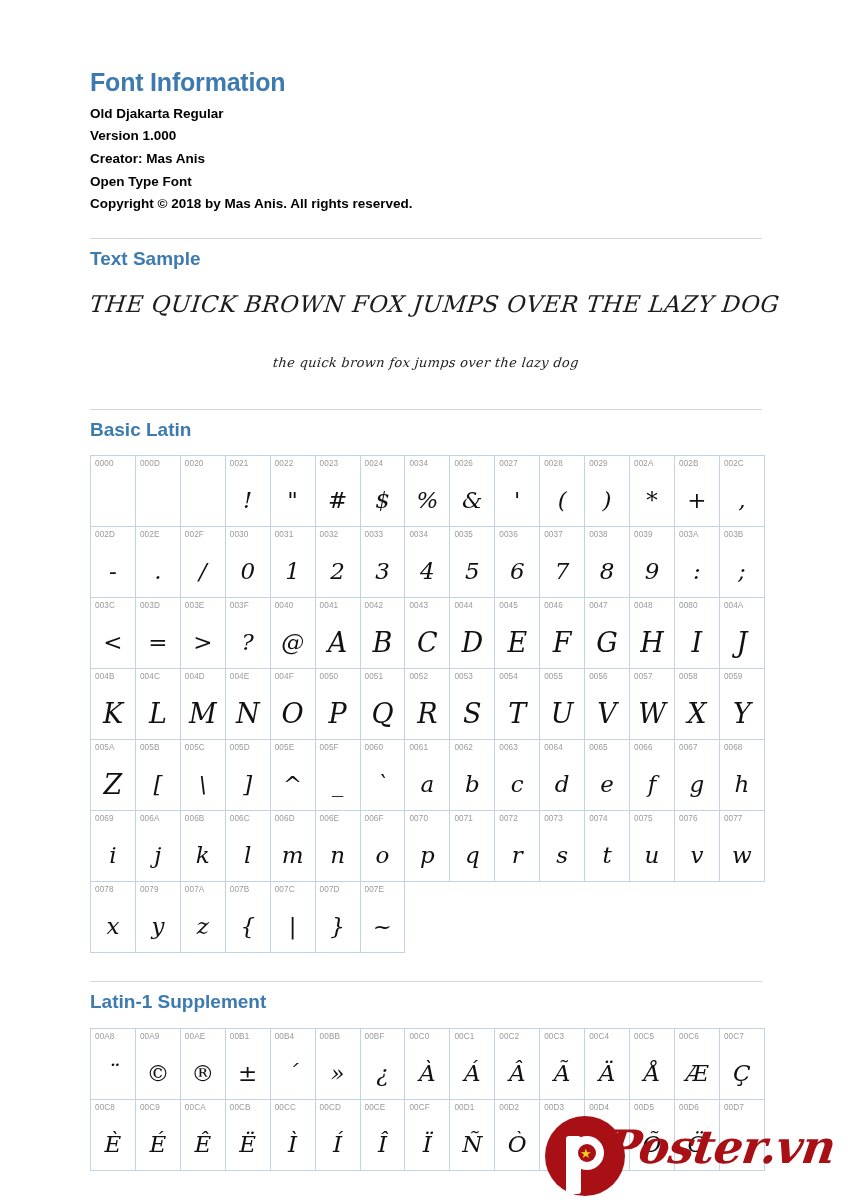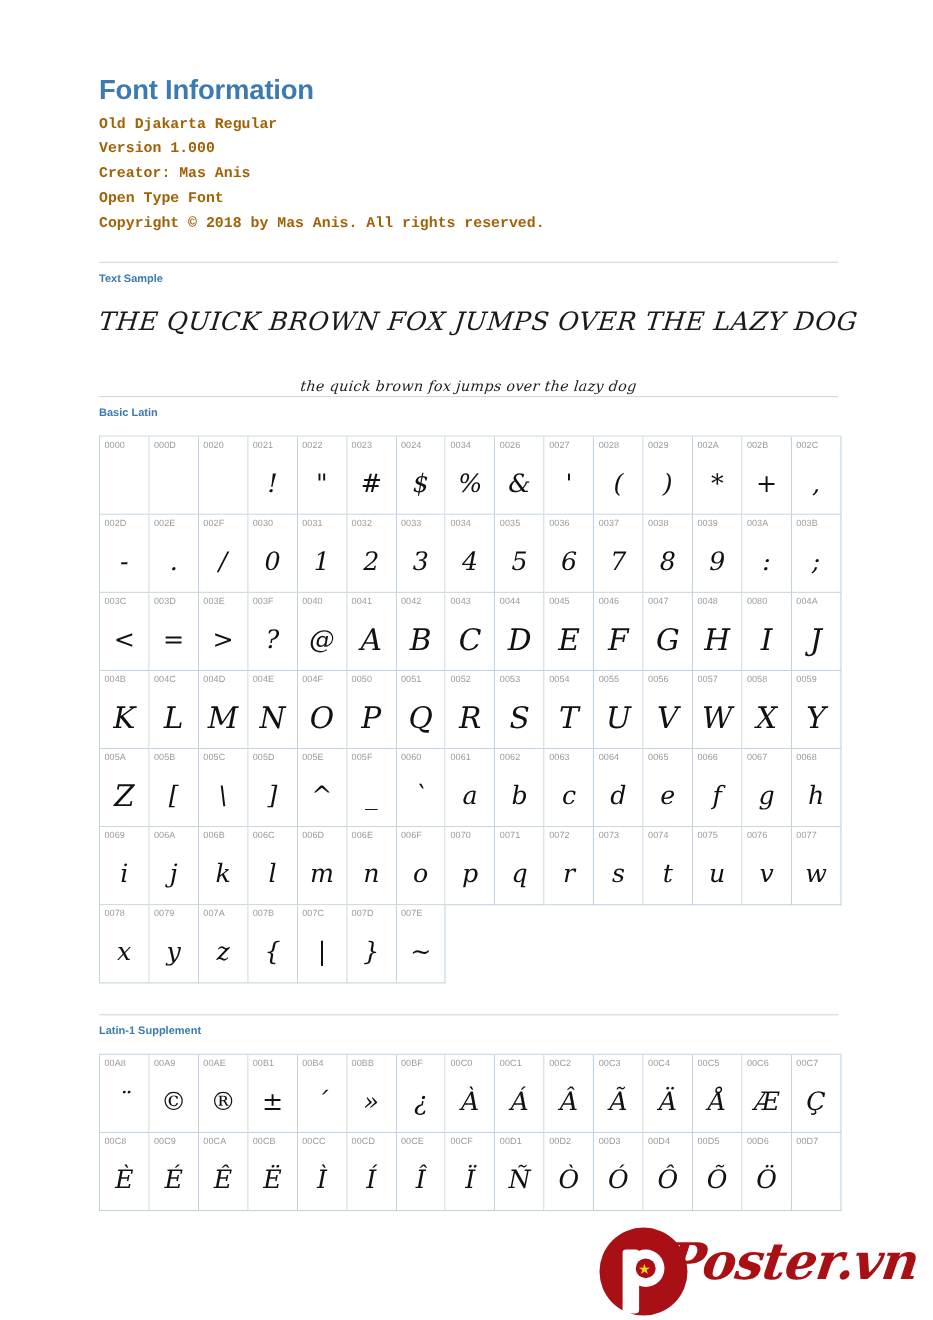--- a/index.html
+++ b/index.html
@@ -34,38 +34,37 @@
     font-size: 25px;
     font-weight: bold;
     color: #3d7ab0;
     letter-spacing: -0.2px;
     margin: 0 0 6px 0;
     line-height: 1.15;
   }
   .meta-line {
     font-size: 13.5px;
     font-weight: bold;
-    color: #a16207;
+    color: #000000;
     line-height: 22.6px;
     white-space: nowrap;
-    font-family: Liberation Mono, monospace;
   }
 
   
   .section {
     margin-top: 0;
   }
   .divider {
     border-top: 1px solid #d8d8d8;
     height: 0;
     width: 672px;
     margin: 0;
   }
   .section-title {
-    font-size: 10px;
+    font-size: 19px;
     font-weight: bold;
     color: #3d7ab0;
     margin: 9px 0 0 0;
     line-height: 1.2;
   }
 
   
   .sample-wrap {
     text-align: center;
     width: 672px;
@@ -234,21 +233,21 @@
       <div class="divider"></div>
       <div class="section-title">Text Sample</div>
       <div class="sample-wrap" style="margin-top:20px;">
         <span class="sample-upper">THE QUICK BROWN FOX JUMPS OVER THE LAZY DOG</span>
       </div>
       <div class="sample-wrap" style="margin-top:36px;">
         <span class="sample-lower">the quick brown fox jumps over the lazy dog</span>
       </div>
     </div>
 
-    <div class="section" style="">
+    <div class="section" style="margin-top:38px;">
       <div class="divider"></div>
       <div class="section-title">Basic Latin</div>
       <div class="grid" style="margin-top:14px;" id="grid-basic-latin">
           <div class="cell">
             <div class="code">0000</div>
             <div class="glyph"></div>
           </div>
           <div class="cell">
             <div class="code">000D</div>
             <div class="glyph"></div>

